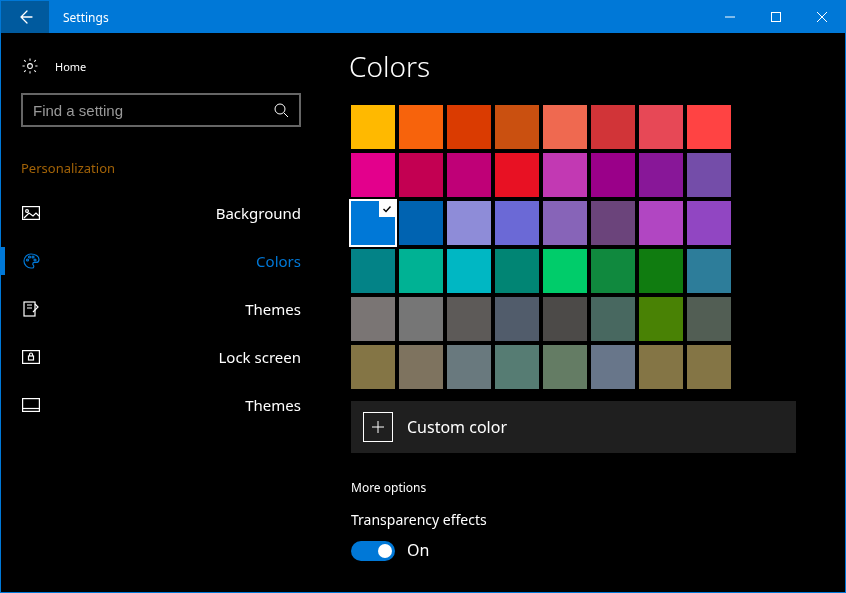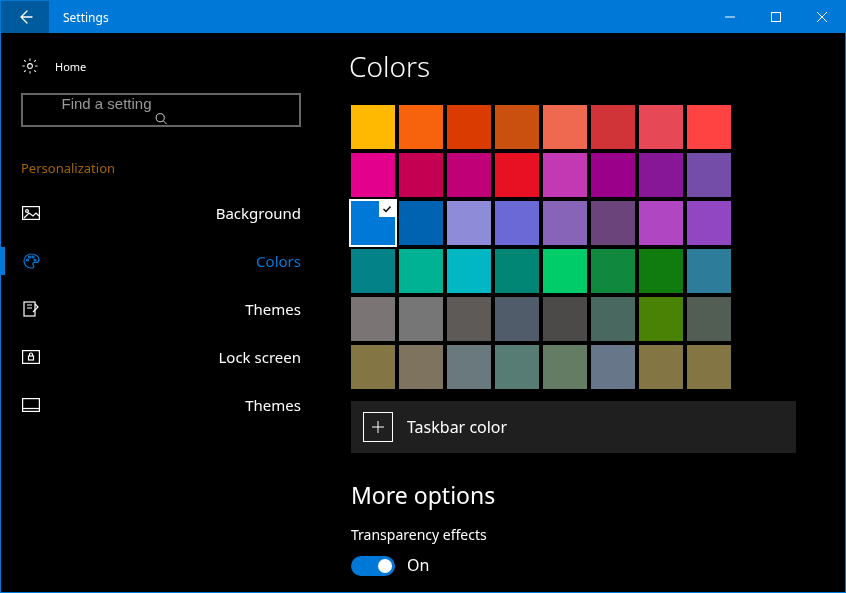--- a/index.html
+++ b/index.html
@@ -47,21 +47,20 @@
   }
   .home-row .label { font-size: 11px; }
   .search-box {
     border: 2px solid #666;
     height: 34px;
     display: flex;
     align-items: center;
     padding: 0 10px;
     margin-bottom: 32px;
     background: #000;
-    flex-direction: column;
   }
   .search-box input {
     flex: 1;
     background: transparent;
     border: none;
     color: #999;
     font-size: 15px;
     outline: none;
   }
   .search-box input::placeholder { color: #999; }
@@ -130,21 +129,21 @@
     padding: 0 12px;
     width: 445px;
     margin-bottom: 26px;
   }
   .plus-box {
     width: 30px; height: 30px;
     border: 1px solid #fff;
     display: flex; align-items: center; justify-content: center;
   }
   .subheading {
-    font-size: 23px;
+    font-size: 12px;
     font-weight: 400;
     margin-bottom: 14px;
     margin-top: 8px;
   }
   .setting-label {
     font-size: 14px;
     margin-bottom: 10px;
   }
   .toggle-row {
     display: flex;
@@ -329,21 +328,21 @@
         <div class="swatch" style="background: rgb(132, 117, 69);"></div>
         <div class="swatch" style="background: rgb(132, 117, 69);"></div>
       </div>
 
     <div class="custom-row">
       <div class="plus-box">
         <svg width="14" height="14" viewBox="0 0 14 14">
             <path d="M7 1v12 M1 7h12" stroke="#fff" stroke-width="1"></path>
           </svg>
       </div>
-      <span>Taskbar color</span>
+      <span>Custom color</span>
     </div>
 
     <div class="subheading">More options</div>
     <div class="setting-label">Transparency effects</div>
     <div class="toggle-row">
       <div class="toggle">
           <div class="knob"></div>
         </div>
       <span>On</span>
     </div>

